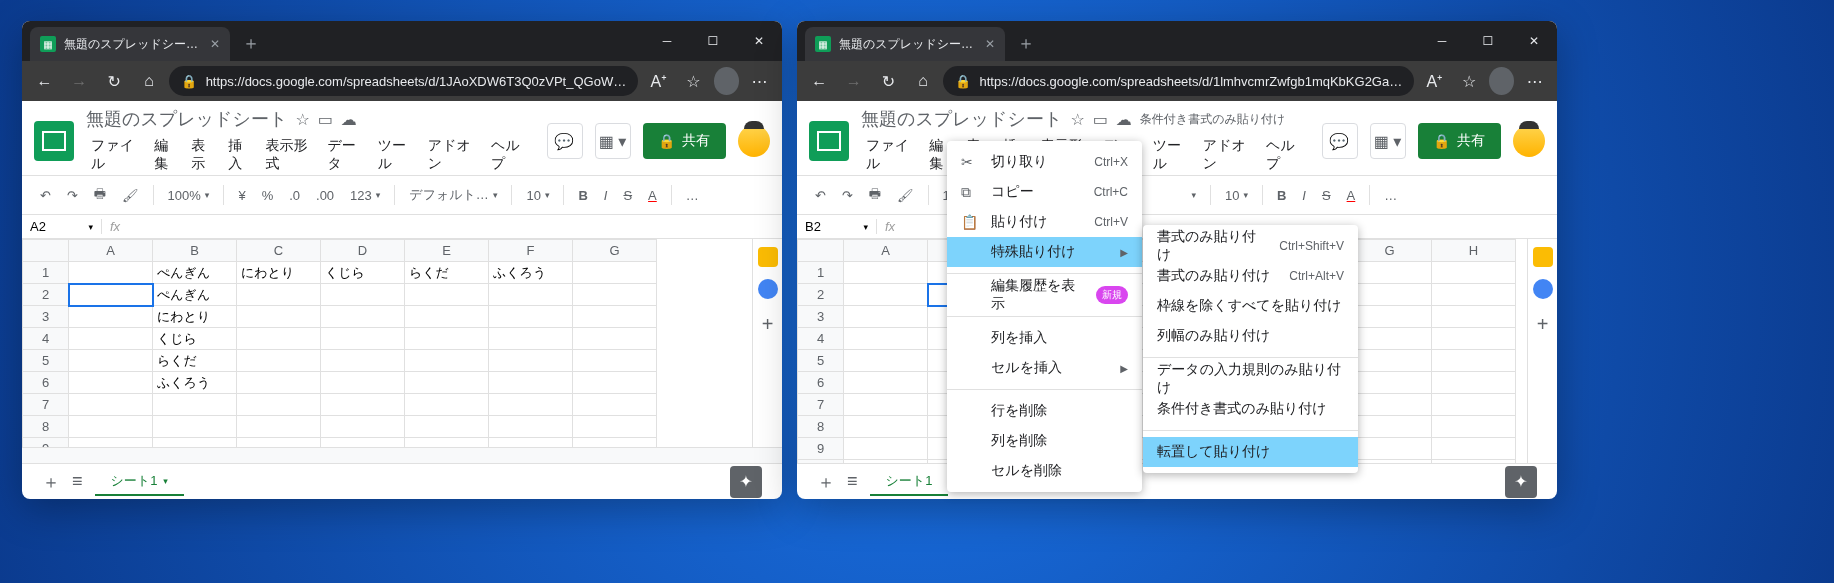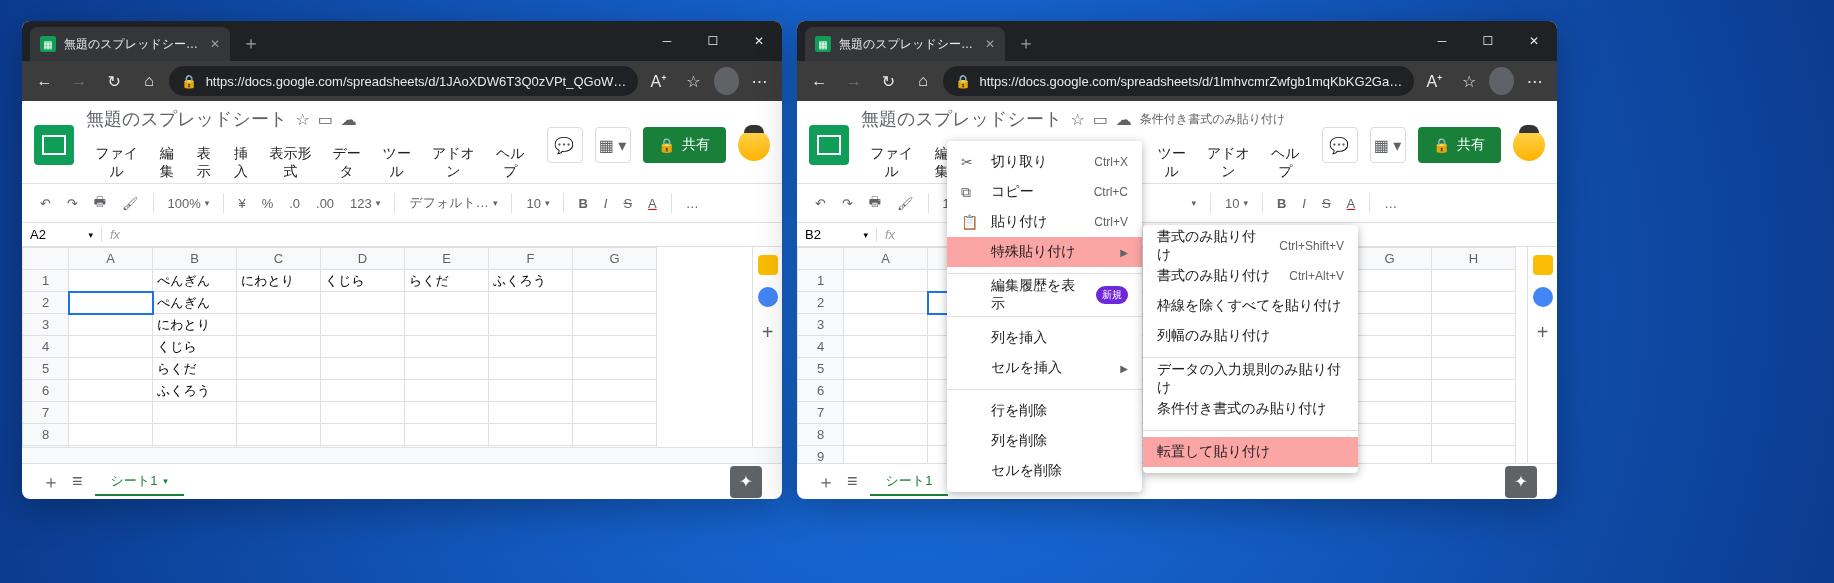--- a/index.html
+++ b/index.html
@@ -20,21 +20,21 @@
 .url { flex:1; height:30px; background:#202124; border-radius:15px; display:flex; align-items:center; padding:0 12px; color:#e8eaed; font-size:13px; gap:8px; }
 .avatar { width:28px; height:28px; border-radius:50%; background:#5f6368; }
 .docs-header { display:flex; align-items:center; padding:6px 12px 0; gap:12px; }
 .sheets-logo { width:40px; height:40px; background:#0f9d58; border-radius:4px; display:flex; align-items:center; justify-content:center; color:#fff; position:relative; }
 .sheets-logo::after { content:""; position:absolute; width:20px; height:16px; border:2px solid #fff; }
 .doc-meta { flex:1; }
 .doc-title-row { display:flex; align-items:center; gap:8px; }
 .doc-title { font-size:18px; color:#5f6368; }
 .doc-icon { color:#5f6368; font-size:16px; cursor:pointer; }
 .drive-status { font-size:12px; color:#5f6368; }
-.menubar { display:flex; gap:2px; font-size:14px; color:#202124; margin-top:12px;text-align:center; }
+.menubar { display:flex; gap:2px; font-size:14px; color:#202124; margin-top:4px; }
 .menubar span { padding:2px 5px; cursor:pointer; border-radius:3px; }
 .header-right { display:flex; align-items:center; gap:12px; }
 .hbtn { width:36px; height:36px; border:1px solid #dadce0; border-radius:4px; display:flex; align-items:center; justify-content:center; cursor:pointer; color:#5f6368; }
 .share { height:36px; background:#188038; color:#fff; border-radius:4px; padding:0 16px; display:flex; align-items:center; gap:6px; font-size:14px; cursor:pointer; }
 .user-av { width:32px; height:32px; border-radius:50%; background:linear-gradient(#ffd54f,#ffb300); position:relative; }
 .user-av::after { content:""; position:absolute; top:-4px; left:6px; width:20px; height:8px; background:#333; border-radius:10px 10px 0 0; }
 .toolbar { height:40px; border-top:1px solid #e0e0e0; border-bottom:1px solid #e0e0e0; display:flex; align-items:center; padding:0 12px; gap:4px; font-size:13px; color:#5f6368; }
 .tbtn { padding:4px 6px; cursor:pointer; border-radius:3px; display:flex; align-items:center; }
 .tsep { width:1px; height:20px; background:#e0e0e0; margin:0 4px; }
 .dd::after { content:"▾"; font-size:9px; margin-left:4px; }
@@ -55,27 +55,27 @@
 .sp-ico { width:20px; height:20px; border-radius:4px; }
 .scroll-h { height:16px; border-top:1px solid #e0e0e0; position:relative; background:#f8f9fa; }
 .sheet-tabs { height:36px; border-top:1px solid #e0e0e0; display:flex; align-items:center; padding:0 20px; gap:12px; }
 .stbtn { color:#5f6368; cursor:pointer; font-size:18px; }
 .sheet-tab { padding:4px 16px; color:#188038; border-bottom:2px solid #188038; font-size:13px; cursor:pointer; display:flex; gap:6px; align-items:center; }
 .explore { margin-left:auto; width:32px; height:32px; background:#5f6368; border-radius:4px; display:flex; align-items:center; justify-content:center; color:#fff; cursor:pointer; }
 .context-menu { position:absolute; background:#fff; border-radius:4px; box-shadow:0 2px 10px rgba(0,0,0,.3); font-size:14px; color:#202124; padding:6px 0; z-index:10; }
 .cm1 { left:947px; top:141px; width:195px; }
 .cm2 { left:1143px; top:225px; width:215px; }
 .cm-item { height:30px; display:flex; align-items:center; padding:0 14px; gap:12px; cursor:pointer; }
-.cm-item:hover,.cm-item.hl { background:#fca5a5; }
+.cm-item:hover,.cm-item.hl { background:#7dd3fc; }
 .cm-ico { width:18px; color:#5f6368; font-size:14px; }
 .cm-lab { flex:1; }
 .cm-sc { color:#5f6368; font-size:12px; }
 .cm-sep { height:1px; background:#e0e0e0; margin:6px 0; }
 .cm-arrow { color:#5f6368; font-size:10px; }
-.badge { background:#6d28d9; color:#fff; font-size:10px; padding:2px 6px; border-radius:10px; }
+.badge { background:#d946ef; color:#fff; font-size:10px; padding:2px 6px; border-radius:10px; }
 .plus-btn { position:absolute; right:4px; width:26px; height:26px; color:#5f6368; display:flex; align-items:center; justify-content:center; font-size:20px; cursor:pointer; }
 </style>
 </head>
 <body>
 
 <div class="window w1">
   <div class="titlebar">
     <div class="tab">
       <div class="tab-icon">▦</div>
       <span class="tab-title">無題のスプレッドシート - Google スプ</span>

